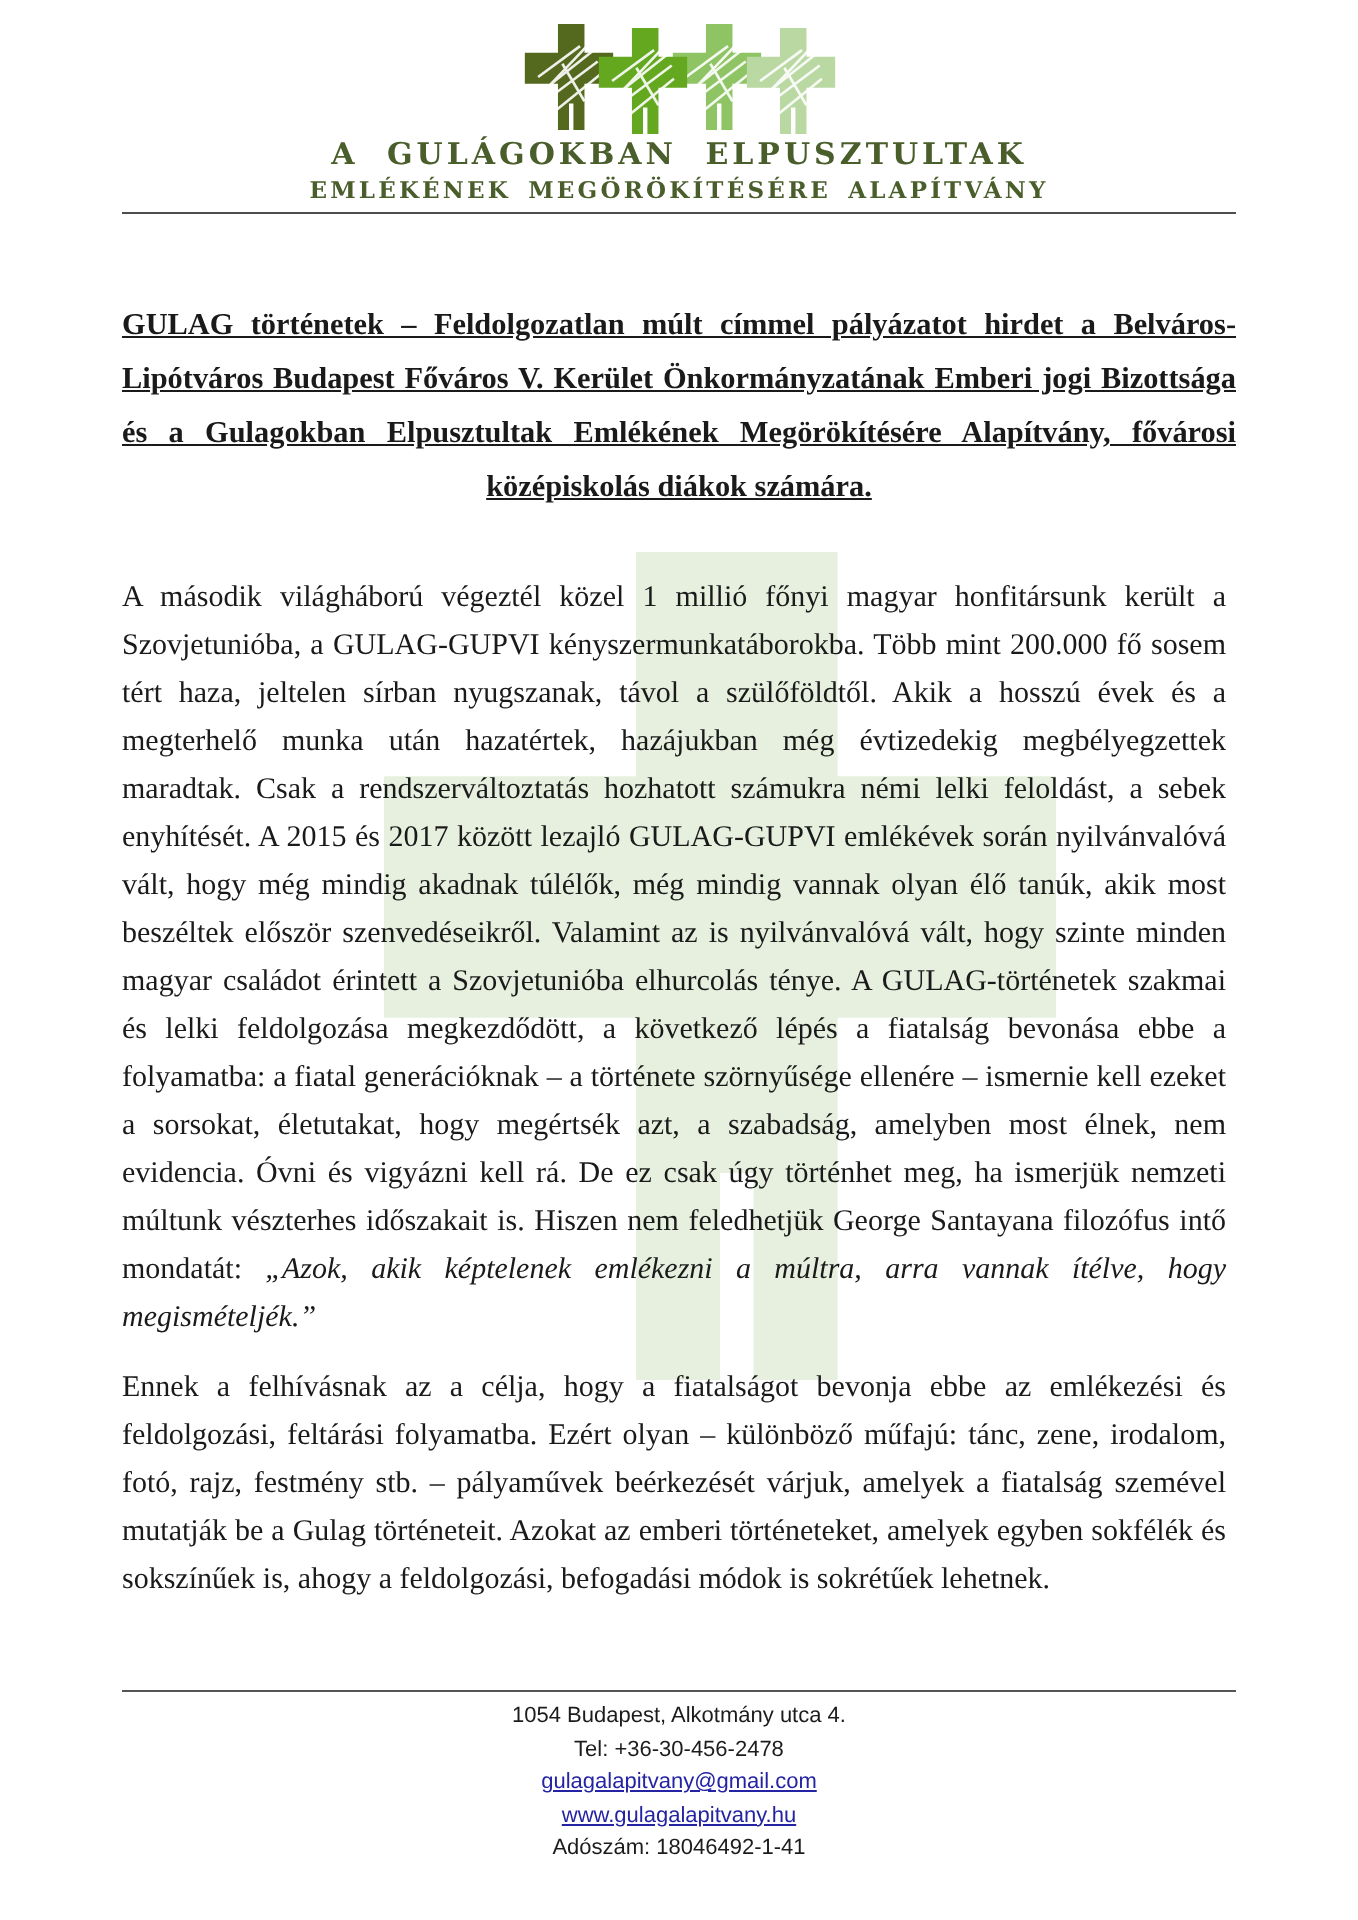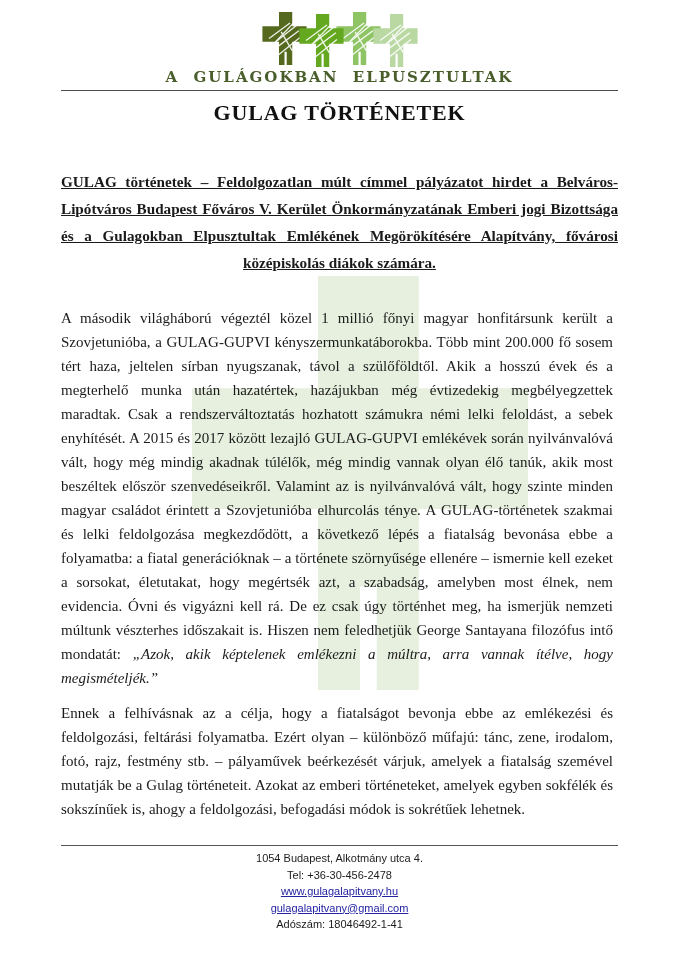--- a/index.html
+++ b/index.html
@@ -134,36 +134,36 @@
         <svg class="cross" viewBox="0 0 40 48">
           <use href="#crossShape" fill="#8fc464"></use>
           <use href="#scratchLines"></use>
         </svg>
         <svg class="cross" viewBox="0 0 40 48">
           <use href="#crossShape" fill="#b9d8a2"></use>
           <use href="#scratchLines"></use>
         </svg>
       </div>
       <div class="org1" style="color: rgb(74, 94, 43);">A GULÁGOKBAN ELPUSZTULTAK</div>
+      <div class="org2" style="color: rgb(74, 94, 43);">EMLÉKÉNEK MEGÖRÖKÍTÉSÉRE ALAPÍTVÁNY</div>
     </header>
 
     <hr class="rule">
 
-    <h1>GULAG TÖRTÉNETEK</h1>
 
     <p class="intro">GULAG történetek – Feldolgozatlan múlt címmel pályázatot hirdet a Belváros-Lipótváros Budapest Főváros V. Kerület Önkormányzatának Emberi jogi Bizottsága és a Gulagokban Elpusztultak Emlékének Megörökítésére Alapítvány, fővárosi középiskolás diákok számára.</p>
 
     <p class="body-p"><span>A második világháború végeztél közel 1 millió főnyi magyar honfitársunk került a Szovjetunióba, a GULAG-GUPVI kényszermunkatáborokba. Több mint 200.000 fő sosem tért haza, jeltelen sírban nyugszanak, távol a szülőföldtől. Akik a hosszú évek és a megterhelő munka után hazatértek, hazájukban még évtizedekig megbélyegzettek maradtak. Csak a rendszerváltoztatás hozhatott számukra némi lelki feloldást, a sebek enyhítését. A 2015 és 2017 között lezajló GULAG-GUPVI emlékévek során nyilvánvalóvá vált, hogy még mindig akadnak túlélők, még mindig vannak olyan élő tanúk, akik most beszéltek először szenvedéseikről. Valamint az is nyilvánvalóvá vált, hogy szinte minden magyar családot érintett a Szovjetunióba elhurcolás ténye. A GULAG-történetek szakmai és lelki feldolgozása megkezdődött, a következő lépés a fiatalság bevonása ebbe a folyamatba: a fiatal generációknak – a története szörnyűsége ellenére – ismernie kell ezeket a sorsokat, életutakat, hogy megértsék azt, a szabadság, amelyben most élnek, nem evidencia. Óvni és vigyázni kell rá. De ez csak úgy történhet meg, ha ismerjük nemzeti múltunk vészterhes időszakait is. Hiszen nem feledhetjük George Santayana filozófus intő mondatát: </span><em>„Azok, akik képtelenek emlékezni a múltra, arra vannak ítélve, hogy megismételjék.”</em></p>
 
     <p class="body-p p2">Ennek a felhívásnak az a célja, hogy a fiatalságot bevonja ebbe az emlékezési és feldolgozási, feltárási folyamatba. Ezért olyan – különböző műfajú: tánc, zene, irodalom, fotó, rajz, festmény stb. – pályaművek beérkezését várjuk, amelyek a fiatalság szemével mutatják be a Gulag történeteit. Azokat az emberi történeteket, amelyek egyben sokfélék és sokszínűek is, ahogy a feldolgozási, befogadási módok is sokrétűek lehetnek.</p>
 
   </div>
 
   <footer>
     <hr class="rule">
     <div>1054 Budapest, Alkotmány utca 4.</div>
     <div>Tel: +36-30-456-2478</div>
+    <div><a href="#" style="color: rgb(35, 35, 163);">gulagalapitvany@gmail.com</a></div>
     <div><a href="#" style="color: rgb(35, 35, 163);">www.gulagalapitvany.hu</a></div>
-    <div><a href="#" style="color: rgb(35, 35, 163);">gulagalapitvany@gmail.com</a></div>
     <div>Adószám: 18046492-1-41</div>
   </footer>
 
 </div>
 
 </body></html>

